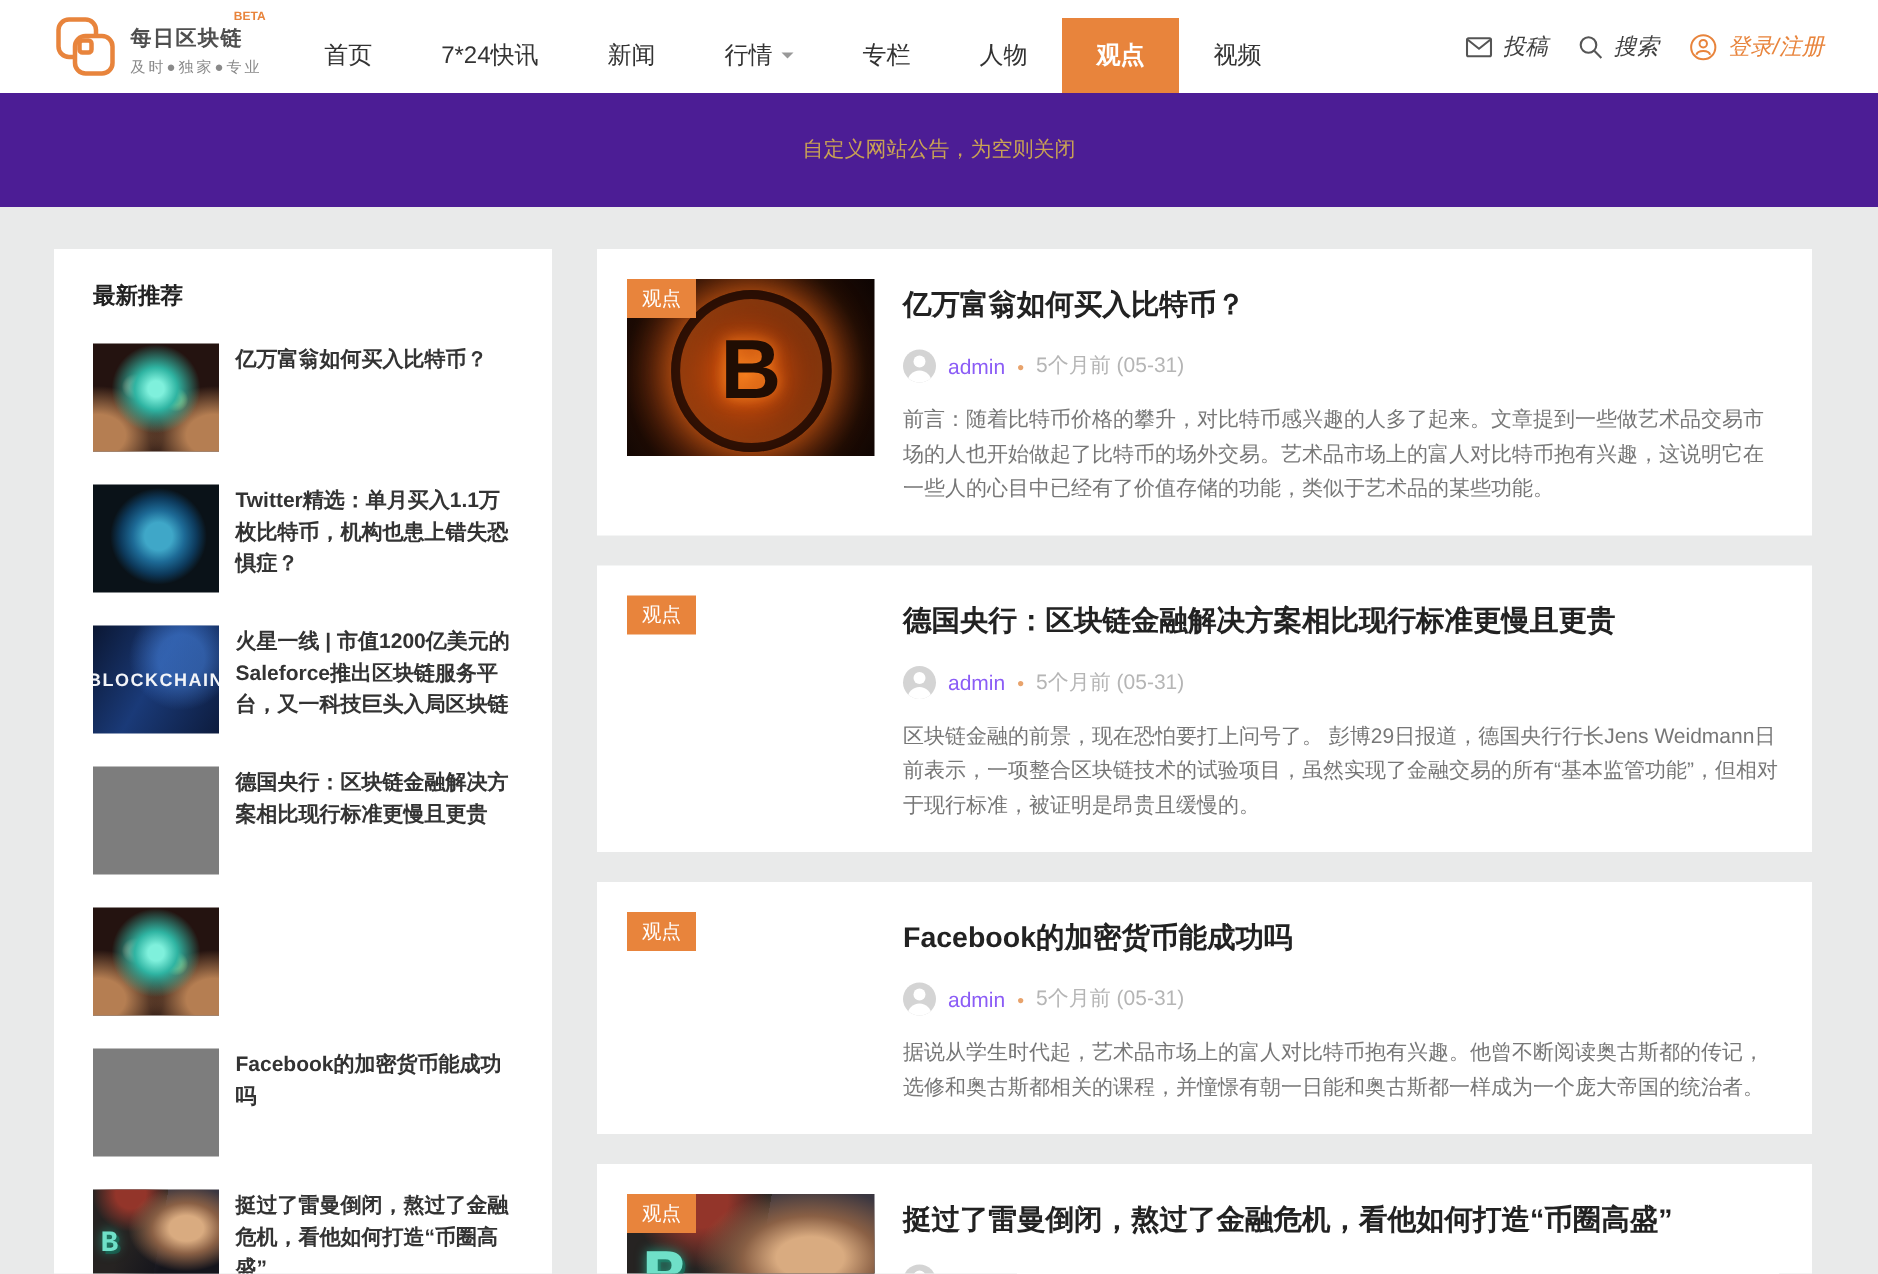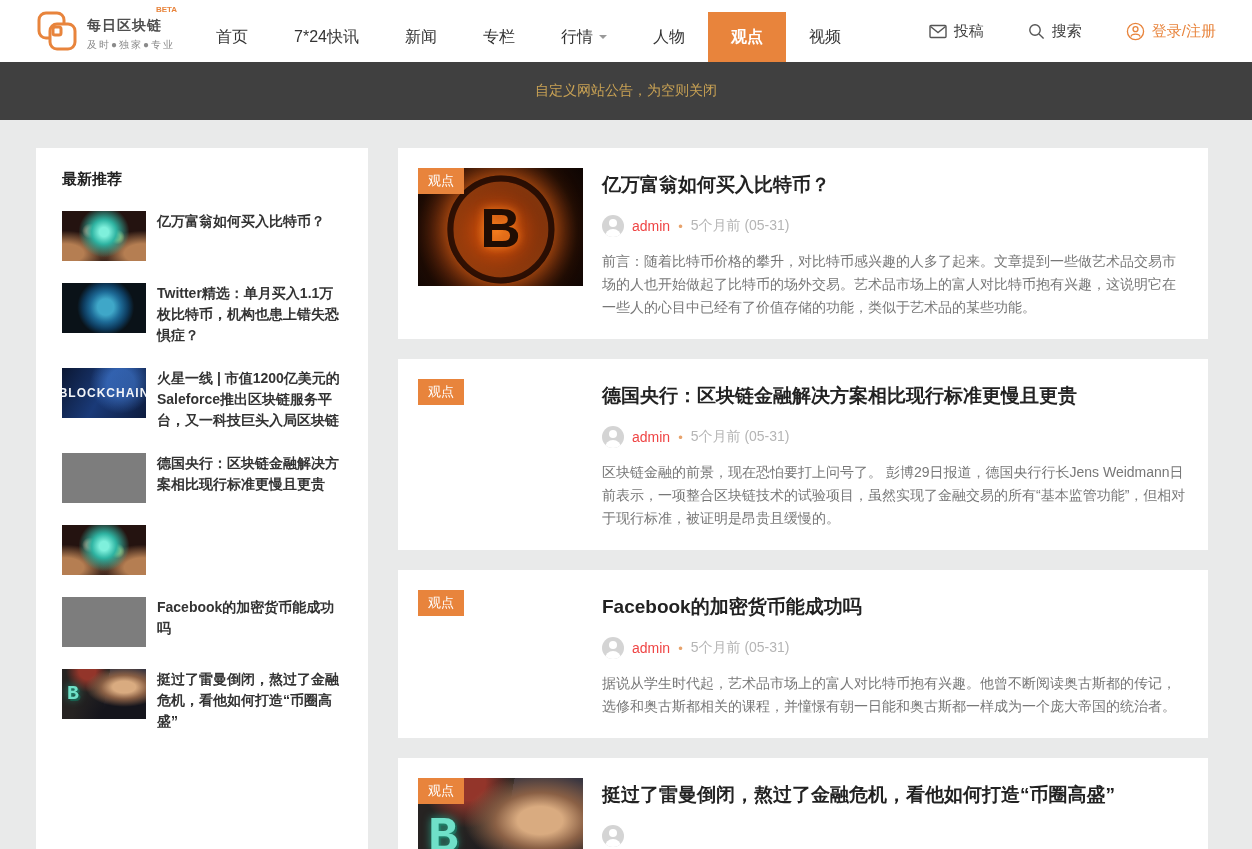--- a/index.html
+++ b/index.html
@@ -16,50 +16,50 @@
   .logo-title { font-size:14px; font-weight:bold; color:#4f4f4f; letter-spacing:1px; }
   .logo-beta { position:absolute; top:-5px; right:-2px; font-size:8px; color:#e8843c; font-weight:bold; }
   .logo-sub { font-size:10px; color:#8a8a8a; letter-spacing:2px; margin-top:3px; }
 
   .nav { display:flex; align-items:stretch; }
   .nav-item { display:flex; align-items:center; padding:0 23px; font-size:16px; color:#333;margin-top:12px; }
   .nav-item.active { background:#e8843c; color:#fff; font-weight:bold; }
   .caret { width:0; height:0; border:4px solid transparent; border-top-color:#999;
     display:inline-block; margin-left:6px; margin-top:4px; }
 
-  .actions { margin-left:auto; display:flex; align-items:center; gap:44px; }
+  .actions { margin-left:auto; display:flex; align-items:center; gap:20px;font-style:italic; }
   .action-link { display:flex; align-items:center; gap:7px; font-size:15px; color:#404040; }
   .action-link svg { display:block; }
   .action-link.login { color:#e8843c; }
 
   
-  .announcement { height:58px; background:#404040; display:flex; align-items:center;
+  .announcement { height:76px; background:#4c1d95; display:flex; align-items:center;
     justify-content:center; font-size:14px; color:#c9a254; }
 
   
   .content { display:flex; gap:30px; padding:28px 44px 0 36px; align-items:flex-start; }
 
   
   .sidebar { width:332px; flex-shrink:0; background:#fff; padding:22px 24px 10px 26px; min-height:760px; }
   .sidebar h3 { font-size:15px; font-weight:bold; color:#222; margin-bottom:22px; }
   .side-item { display:flex; gap:11px; margin-bottom:22px; }
-  .side-thumb { width:84px; height:50px; flex-shrink:0; --g:22px; }
+  .side-thumb { width:84px; height:72px; flex-shrink:0; --g:22px; }
   .side-title { font-size:14px; line-height:21px; color:#333; font-weight:bold; }
 
   
   .main { flex:1; display:flex; flex-direction:column; gap:20px; }
   .card { background:#fff; padding:20px; display:flex; gap:19px; }
   .art-left { width:165px; flex-shrink:0; position:relative; }
   .badge { position:absolute; top:0; left:0; z-index:2; background:#e8843c; color:#fff;
     font-size:13px; padding:4px 10px; }
   .art-thumb { width:165px; height:118px; --g:56px; }
   .art-body { flex:1; min-width:0; }
   .art-title { font-size:19px; font-weight:bold; color:#222; margin-top:4px; }
   .art-meta { display:flex; align-items:center; gap:8px; margin-top:17px; font-size:14px; color:#b5b5b5; }
-  .author { color:#ef4444; }
+  .author { color:#8b5cf6; }
   .dot { color:#e8a36c; font-size:13px; }
   .art-excerpt { margin-top:13px; font-size:14px; line-height:23px; color:#777; }
 
   .avatar { width:22px; height:22px; border-radius:50%; background:#d4d4d4; position:relative;
     overflow:hidden; flex-shrink:0; }
   .avatar::before { content:""; position:absolute; top:4px; left:7px; width:8px; height:8px;
     border-radius:50%; background:#fff; }
   .avatar::after { content:""; position:absolute; top:14px; left:3px; width:16px; height:11px;
     border-radius:8px 8px 0 0; background:#fff; }
 
@@ -136,27 +136,27 @@
         <span data-interactable="false">7*24快讯</span>
 
       </a>
 
       <a class="nav-item" data-interactable="true">
         <span data-interactable="false">新闻</span>
 
       </a>
 
       <a class="nav-item" data-interactable="true">
-        <span data-interactable="false">专栏</span>
-
-      </a>
-
-      <a class="nav-item" data-interactable="true">
         <span data-interactable="false">行情</span>
         <span class="caret" data-interactable="false"></span>
+      </a>
+
+      <a class="nav-item" data-interactable="true">
+        <span data-interactable="false">专栏</span>
+
       </a>
 
       <a class="nav-item" data-interactable="true">
         <span data-interactable="false">人物</span>
 
       </a>
 
       <a class="nav-item active" data-interactable="true">
         <span data-interactable="false">观点</span>
 

